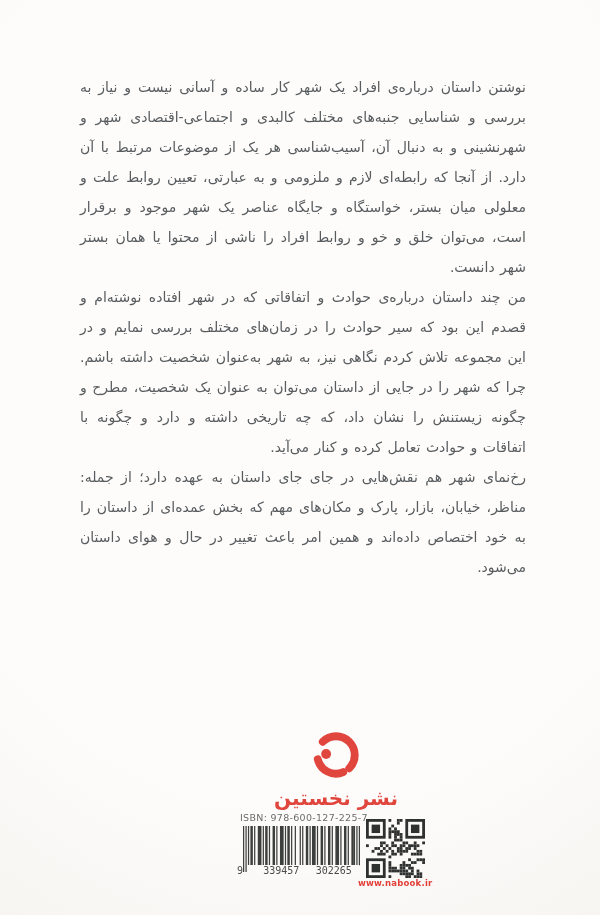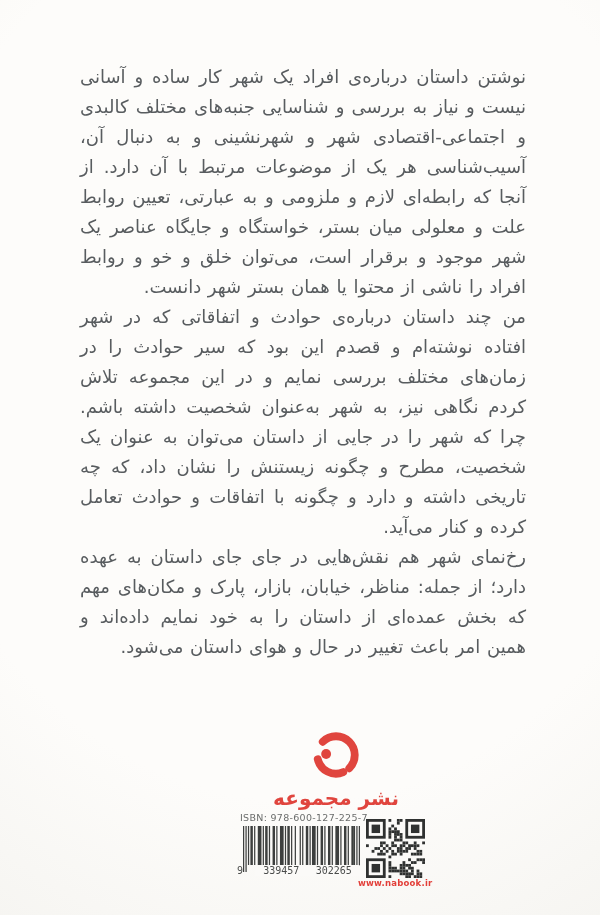--- a/index.html
+++ b/index.html
@@ -7,23 +7,23 @@
     width:600px; height:915px;
     font-family:"DejaVu Sans", sans-serif;
     background:#eceae6;
   }
   .page {
     position:relative; width:600px; height:915px; overflow:hidden;
     background: radial-gradient(120% 90% at 50% 38%, #fdfcfa 55%, #f3f2ee 92%, #edecE8 100%);
   }
   
   .blurb {
-    position:absolute; top:62px; left:80px; right:74px;
+    position:absolute; top:72px; left:80px; right:74px;
     direction:rtl; text-align:justify;
-    color:#585c5f; font-size:18px; line-height:30px;
+    color:#585c5f; font-size:14px; line-height:30px;
     word-spacing:1px;
   }
   .blurb p { margin:0; }
   
   .brand {
     position:absolute; top:727px; left:272px; width:128px;
     text-align:center;
   }
   .brand svg.logo { width:52px; height:56px; display:block; margin:0 auto; }
   .pub-name {
@@ -54,30 +54,30 @@
   }
 </style>
 </head>
 <body>
 
 <div class="page">
 
   <main class="blurb">
     <p>نوشتن داستان درباره‌ی افراد یک شهر کار ساده و آسانی نیست و نیاز به بررسی و شناسایی جنبه‌های مختلف کالبدی و اجتماعی-اقتصادی شهر و شهرنشینی و به دنبال آن، آسیب‌شناسی هر یک از موضوعات مرتبط با آن دارد. از آنجا که رابطه‌ای لازم و ملزومی و به عبارتی، تعیین روابط علت و معلولی میان بستر، خواستگاه و جایگاه عناصر یک شهر موجود و برقرار است، می‌توان خلق و خو و روابط افراد را ناشی از محتوا یا همان بستر شهر دانست.</p>
     <p>من چند داستان درباره‌ی حوادث و اتفاقاتی که در شهر افتاده نوشته‌ام و قصدم این بود که سیر حوادث را در زمان‌های مختلف بررسی نمایم و در این مجموعه تلاش کردم نگاهی نیز، به شهر به‌عنوان شخصیت داشته باشم. چرا که شهر را در جایی از داستان می‌توان به عنوان یک شخصیت، مطرح و چگونه زیستنش را نشان داد، که چه تاریخی داشته و دارد و چگونه با اتفاقات و حوادث تعامل کرده و کنار می‌آید.</p>
-    <p>رخ‌نمای شهر هم نقش‌هایی در جای جای داستان به عهده دارد؛ از جمله: مناظر، خیابان، بازار، پارک و مکان‌های مهم که بخش عمده‌ای از داستان را به خود نمایم داده‌اند و همین امر باعث تغییر در حال و هوای داستان می‌شود.</p>
+    <p>رخ‌نمای شهر هم نقش‌هایی در جای جای داستان به عهده دارد؛ از جمله: مناظر، خیابان، بازار، پارک و مکان‌های مهم که بخش عمده‌ای از داستان را به خود اختصاص داده‌اند و همین امر باعث تغییر در حال و هوای داستان می‌شود.</p>
   </main>
 
   <div class="brand">
     <svg class="logo" viewBox="0 0 100 100" aria-hidden="true">
       <path d="M 24.5 24.5 A 36 36 0 1 1 75.5 75.5" fill="none" stroke="#e0453e" stroke-width="15" stroke-linecap="round"></path>
       <path d="M 64 83 A 36 36 0 0 1 14.9 58.1" fill="none" stroke="#e0453e" stroke-width="15" stroke-linecap="round"></path>
       <circle cx="31" cy="48" r="9.5" fill="#e0453e"></circle>
     </svg>
-    <div class="pub-name" style="color:#e0453e;">نشر مجموعه</div>
+    <div class="pub-name" style="color:#e0453e;">نشر نخستین</div>
   </div>
 
   <div class="isbn-label">ISBN: 978-600-127-225-7</div>
 
   <div class="barcode">
     <svg id="barcode-svg" viewBox="0 0 95 46" preserveAspectRatio="none">
         <rect x="0" y="0" width="1" height="46" fill="#3d3f3e"></rect>
         <rect x="2" y="0" width="1" height="46" fill="#3d3f3e"></rect>
         <rect x="46" y="0" width="1" height="46" fill="#3d3f3e"></rect>
         <rect x="48" y="0" width="1" height="46" fill="#3d3f3e"></rect>

